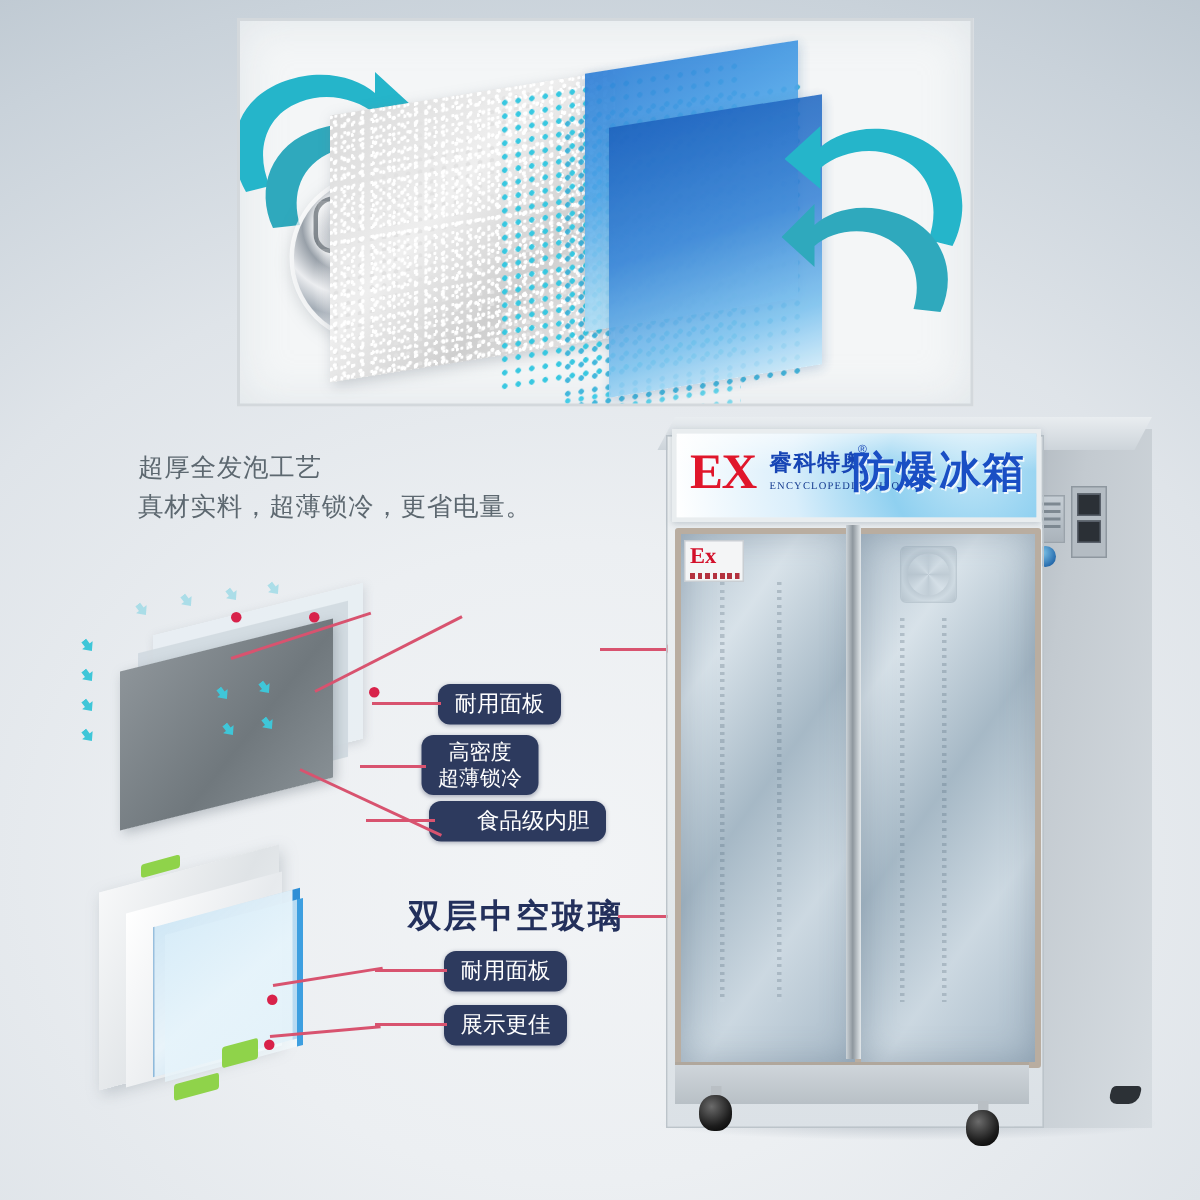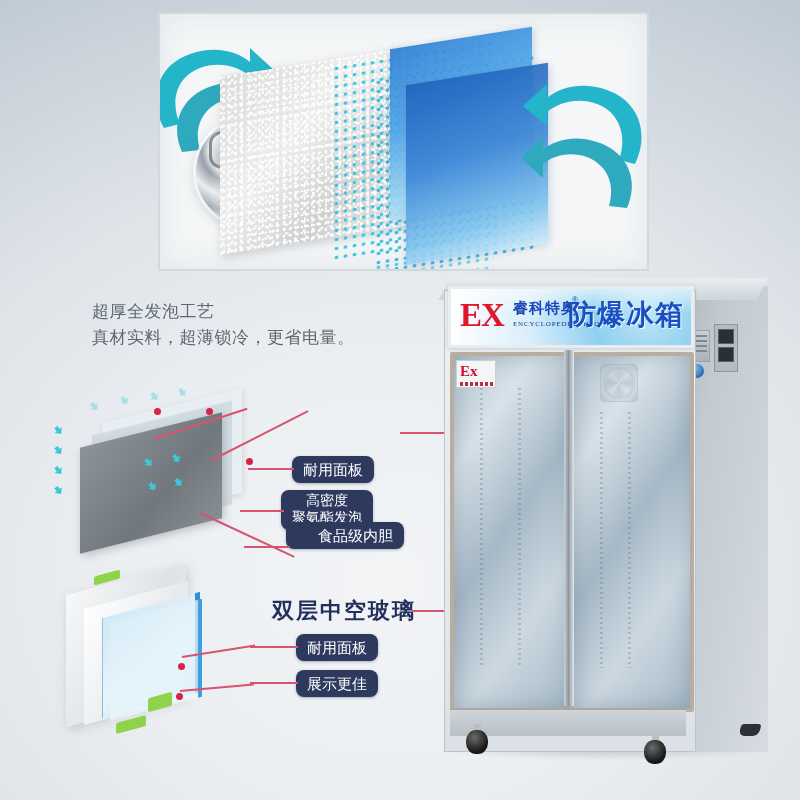--- a/index.html
+++ b/index.html
@@ -128,21 +128,21 @@
   
   .headline{
     position:absolute;font-size:22px;font-weight:bold;color:#23305c;
     letter-spacing:2px;white-space:nowrap;
   }
   .pill{
     position:absolute;background:#2d3a5e;color:#fff;border-radius:8px;
     font-size:15px;line-height:1.15;text-align:center;white-space:nowrap;
     padding:5px 11px;box-shadow:0 1px 3px rgba(40,50,80,.35);
   }
-  .pill.two{padding:3px 11px;font-size:14px;line-height:1.2;font-family:Liberation Mono, monospace;}
+  .pill.two{padding:3px 11px;font-size:14px;line-height:1.2;}
   .lead{position:absolute;height:2px;background:#d8536f;}
   .dot{position:absolute;width:9px;height:9px;border-radius:50%;background:#e02945;}
   .dot.sm{width:7px;height:7px;background:#d8224a;}
 
   
   #fridge{position:absolute;left:440px;top:272px;width:330px;height:510px;}
   .cab-side{
     position:absolute;left:236px;top:14px;width:92px;height:466px;
     background:linear-gradient(100deg,#aeb6bd 0%,#c3cad0 30%,#d6dce1 100%);
   }
@@ -364,27 +364,27 @@
   <div class="lead" style="left:400px;top:432px;width:46px;"></div>
   <div class="dot" style="left:444px;top:428px;"></div>
 
   <div class="pill" style="left:292px;top:456px;">耐用面板</div>
   <div class="lead" style="left:248px;top:468px;width:46px;"></div>
   <div class="dot sm" style="left:154px;top:408px;"></div>
   <div class="lead" style="left:154px;top:438px;width:98px;transform:rotate(-18deg);transform-origin:left center;"></div>
 
   <div class="pill two" style="left:281px;top:490px;">
     <div>高密度</div>
-    <div>聚氨酯发泡</div>
+    <div>超薄锁冷</div>
   </div>
   <div class="lead" style="left:240px;top:510px;width:44px;"></div>
   <div class="dot sm" style="left:206px;top:408px;"></div>
   <div class="lead" style="left:210px;top:460px;width:110px;transform:rotate(-27deg);transform-origin:left center;"></div>
 
-  <div class="pill" style="left:286px;top:522px;padding-left:32px;">食品级内胆</div>
+  <div class="pill" style="left:286px;top:534px;padding-left:32px;">食品级内胆</div>
   <div class="lead" style="left:244px;top:546px;width:46px;"></div>
   <div class="dot sm" style="left:246px;top:458px;"></div>
   <div class="lead" style="left:200px;top:512px;width:104px;transform:rotate(25deg);transform-origin:left center;"></div>
 
   <div class="headline" style="left:272px;top:596px;">双层中空玻璃</div>
   <div class="lead" style="left:412px;top:610px;width:36px;"></div>
   <div class="dot" style="left:446px;top:606px;"></div>
 
   <div class="pill" style="left:296px;top:634px;">耐用面板</div>
   <div class="lead" style="left:250px;top:646px;width:48px;"></div>

